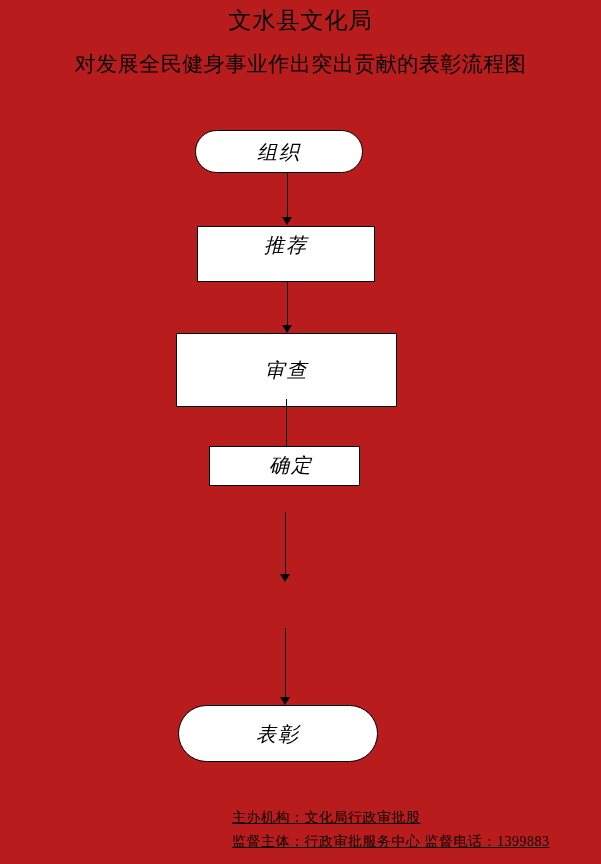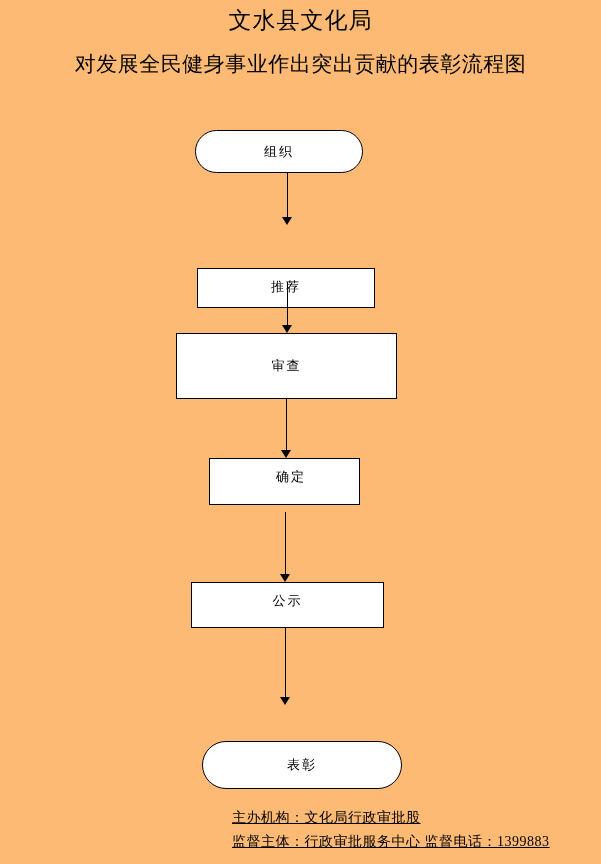--- a/index.html
+++ b/index.html
@@ -4,21 +4,21 @@
 <style>
   html, body {
     margin: 0;
     padding: 0;
     background: #ffffff;
   }
   #page {
     position: relative;
     width: 601px;
     height: 864px;
-    background: #fdba74;
+    background: #b91c1c;
     overflow: hidden;
     font-family: "Liberation Serif", "DejaVu Serif", serif;
     color: #000000;
   }
 
   
   .title-line-1 {
     position: absolute;
     left: 0;
     top: 7px;
@@ -42,23 +42,24 @@
   }
 
   
   .node {
     position: absolute;
     box-sizing: border-box;
     border: 1px solid #000000;
     background: #ffffff;
     display: flex;
     justify-content: center;
-    font-size: 13px;
+    font-size: 20px;
     line-height: 20px;
     letter-spacing: 2px;
+    font-style: italic;
   }
   .node .node-label {
     display: block;
   }
   .node.align-top {
     align-items: flex-start;
     padding-top: 8px;
   }
   .node.align-middle {
     align-items: center;
@@ -116,57 +117,54 @@
 
   <div class="node stadium" style="left:195px; top:130px; width:168px; height:43px;">
     <span class="node-label">组织</span>
   </div>
 
   <div class="connector" style="left:282px; top:173px; height:52px;">
     <div class="shaft" style="height:44px;"></div>
     <div class="head"></div>
   </div>
 
-  <div class="node align-top" style="left:197px; top:226px; width:178px; height:40px;margin-top:42px;">
+  <div class="node align-top" style="left:197px; top:226px; width:178px; height:56px;">
     <span class="node-label">推荐</span>
   </div>
 
   <div class="connector" style="left:282px; top:282px; height:51px;">
     <div class="shaft" style="height:43px;"></div>
     <div class="head"></div>
   </div>
 
-  <div class="node align-middle" style="left:176px; top:333px; width:221px; height:66px;">
+  <div class="node align-middle" style="left:176px; top:333px; width:221px; height:74px;">
     <span class="node-label">审查</span>
   </div>
 
   <div class="connector" style="left:281px; top:399px; height:59px;">
     <div class="shaft" style="height:51px;"></div>
     <div class="head"></div>
   </div>
 
-  <div class="node align-top" style="left:209px; top:458px; width:151px; height:47px;padding-left:13px;">
+  <div class="node align-top" style="left:209px; top:446px; width:151px; height:40px;padding-left:13px;">
     <span class="node-label">确定</span>
   </div>
 
   <div class="connector" style="left:280px; top:512px; height:70px;">
     <div class="shaft" style="height:62px;"></div>
     <div class="head"></div>
   </div>
 
-  <div class="node align-top" style="left:191px; top:582px; width:193px; height:46px;">
-    <span class="node-label">公示</span>
-  </div>
 
   <div class="connector" style="left:280px; top:628px; height:77px;">
     <div class="shaft" style="height:69px;"></div>
     <div class="head"></div>
   </div>
 
-  <div class="node stadium" style="left:202px; top:705px; width:200px; height:48px;margin-top:36px;">
+  <div class="node stadium" style="left:178px; top:705px; width:200px; height:57px;">
     <span class="node-label">表彰</span>
   </div>
 
   <div class="footer">
     <span class="footer-line">主办机构：文化局行政审批股</span>
     <span class="footer-line">监督主体：行政审批服务中心  监督电话：1399883</span>
   </div>
 
 </div>
 

